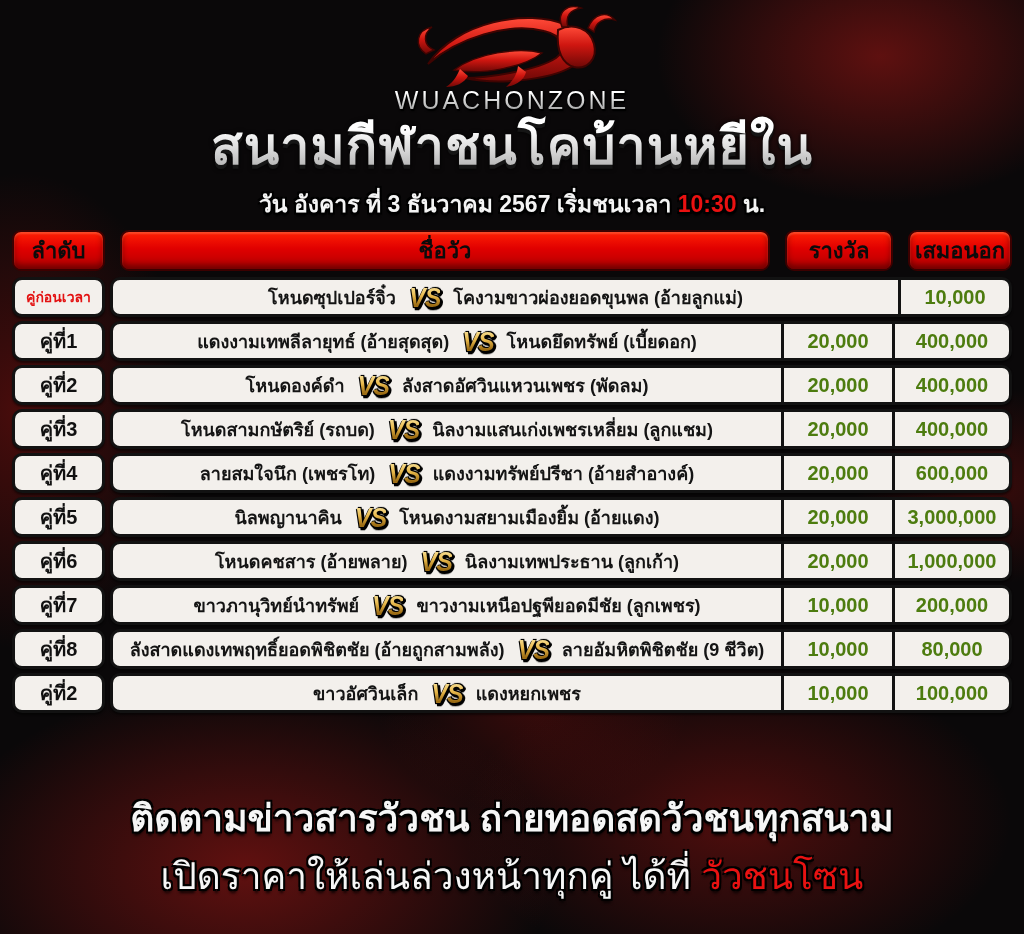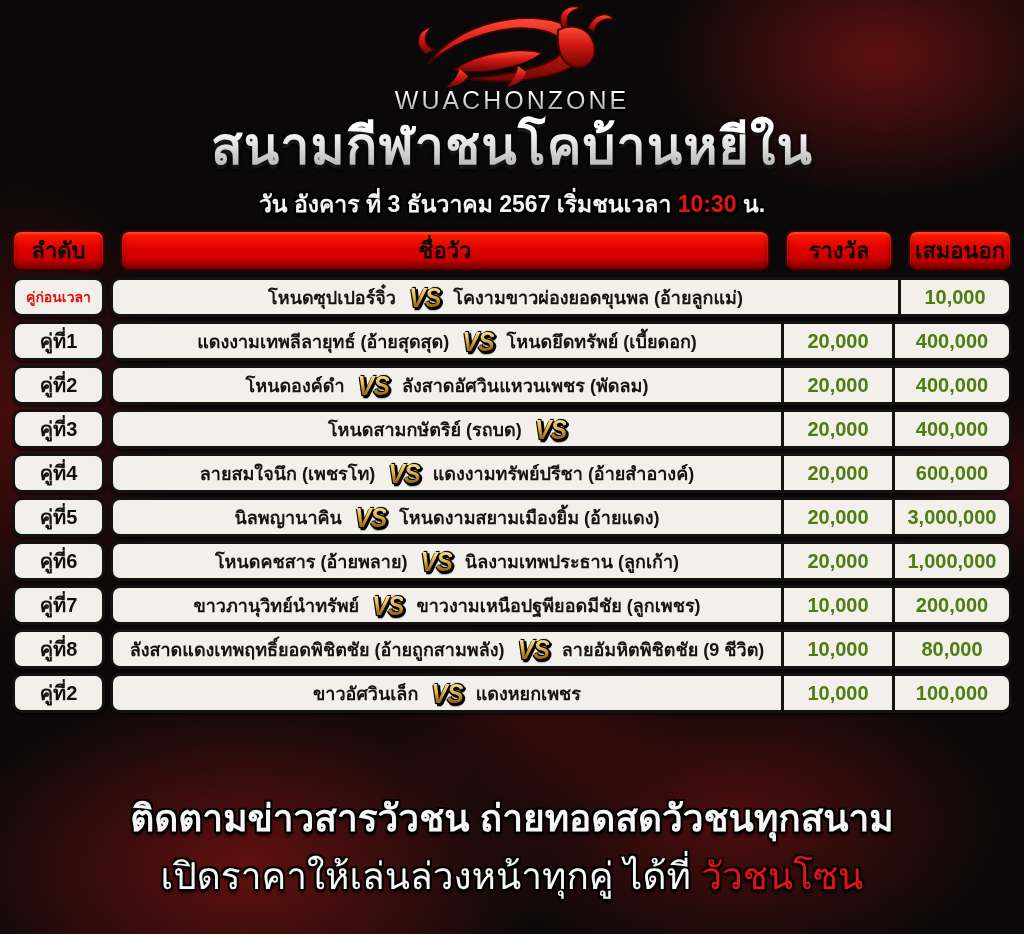--- a/index.html
+++ b/index.html
@@ -174,20 +174,21 @@
       <div class="draw-cell">400,000</div>
     </div>
   </div>
 
   <div class="row">
     <div class="order-box">คู่ที่3</div>
     <div class="row-main">
       <div class="name-cell">
         <span class="bull-name">โหนดสามกษัตริย์ (รถบด)</span>
         <span class="vs-badge">VS</span>
+        <span class="bull-name">นิลงามแสนเก่งเพชรเหลี่ยม (ลูกแชม)</span>
       </div>
       <div class="prize-cell">20,000</div>
       <div class="draw-cell">400,000</div>
     </div>
   </div>
 
   <div class="row">
     <div class="order-box">คู่ที่4</div>
     <div class="row-main">
       <div class="name-cell">

